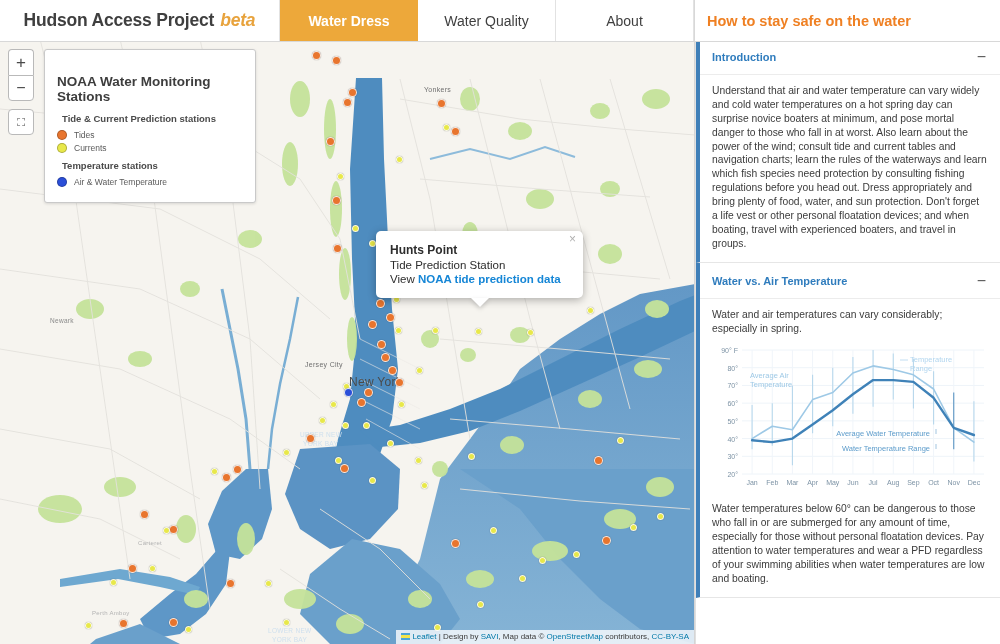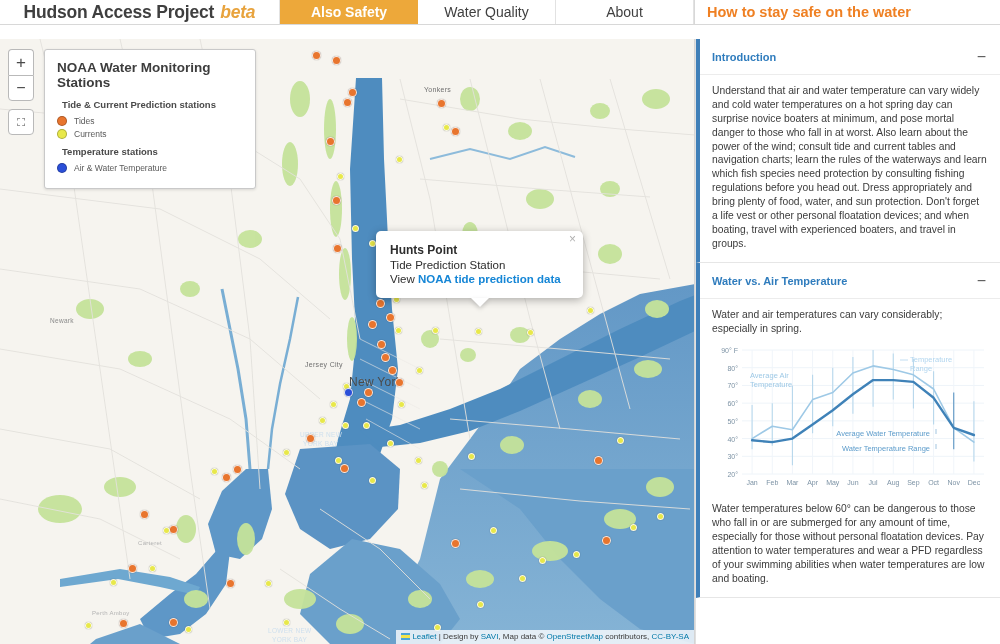--- a/index.html
+++ b/index.html
@@ -7,21 +7,21 @@
     margin: 0; padding: 0;
     width: 1000px; height: 644px;
     overflow: hidden;
     font-family: "Liberation Sans", sans-serif;
     background: #ffffff;
   }
   #app { position: relative; width: 1000px; height: 644px; background:#fff; }
 
   
   #topnav {
-    position: absolute; top: 0; left: 0; width: 1000px; height: 25px;
+    position: absolute; top: 0; left: 0; width: 1000px; height: 42px;
     background: #ffffff; border-bottom: 1px solid #d8d8d8;
     display: flex; align-items: stretch; z-index: 60; justify-content: space-between;
   }
   #brand {
     width: 280px; display: flex; align-items: center; justify-content: center;
     font-size: 17.5px; font-weight: bold; color: #3f3f3f; letter-spacing: -0.2px;
     border-right: 1px solid #e2e2e2;
   }
   #brand .beta { color: #e8a33d; font-style: italic; font-weight: bold; margin-left: 6px; }
   .navtab {
@@ -58,21 +58,21 @@
   .zbtn.zout { border-radius: 0 0 4px 4px; font-size:16px; }
   .zbtn.zfull { margin-top: 8px; border-radius: 4px; font-size: 11px; }
 
   
   #legend {
     position: absolute; top: 10px; left: 44px; width: 212px;
     background: #fff; border: 1px solid #c9c9c9; border-radius: 3px;
     padding: 10px 12px 12px 12px; z-index: 24;
     box-shadow: 0 1px 3px rgba(0,0,0,0.12);
   }
-  #legend h3 { margin: 0 0 9px 0; font-size: 13.5px; color: #3d3d3d; font-weight: bold; }
+  #legend h3 { margin: 14px 0 9px 0; font-size: 13.5px; color: #3d3d3d; font-weight: bold; }
   .legend-sub { font-size: 9.5px; font-weight: bold; color: #4a4a4a; margin: 7px 0 6px 5px; }
   .legend-row { display: flex; align-items: center; margin: 3px 0; }
   .dot { width: 10px; height: 10px; border-radius: 50%; margin-right: 7px; border: 1px solid rgba(0,0,0,0.25); flex:none;}
   .legend-row span.lbl { font-size: 8.5px; color: #5a5a5a; }
 
   
   #popup {
     position: absolute; left: 376px; top: 192px; width: 207px;
     background: #fff; border-radius: 5px; z-index: 30;
     box-shadow: 0 2px 9px rgba(0,0,0,0.30);
@@ -135,21 +135,21 @@
 </head>
 <body>
 
 <div id="app">
 
   <div id="topnav">
     <div id="brand">
       <span>Hudson Access Project</span>
       <span class="beta">beta</span>
     </div>
-    <div class="navtab t1">Also Safety</div>
+    <div class="navtab t1">Water Dress</div>
     <div class="navtab t2">Water Quality</div>
     <div class="navtab t3">About</div>
     <div id="navfill"></div>
     <div id="panel-title">How to stay safe on the water</div>
   </div>
 
   <div id="map">
     <svg id="mapsvg" width="695" height="605" viewBox="0 0 695 605">
       <defs>
         <linearGradient id="deep" x1="0" y1="0" x2="0" y2="1">

